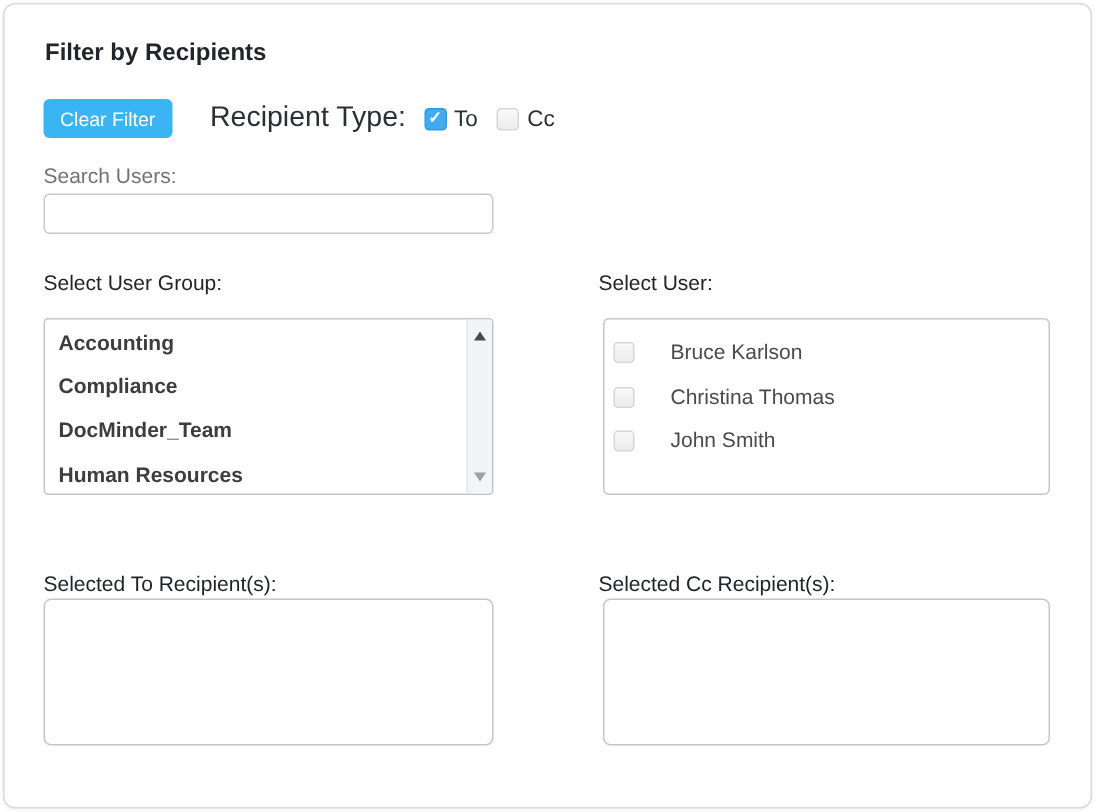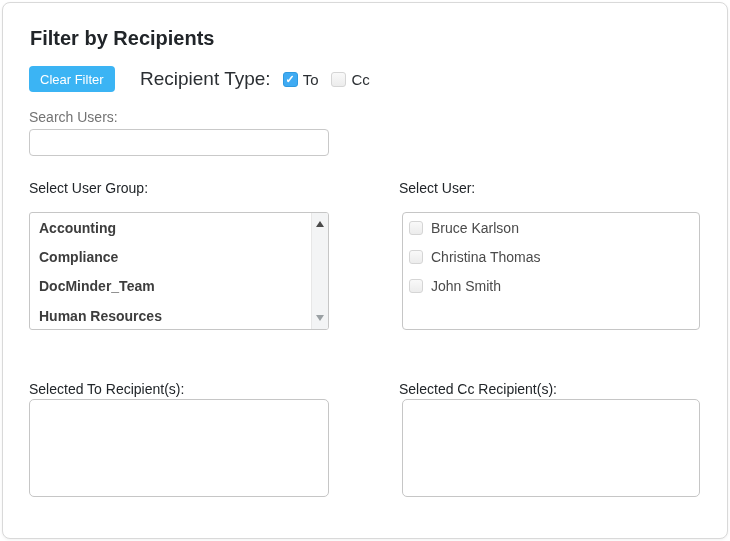--- a/index.html
+++ b/index.html
@@ -7,21 +7,21 @@
   body { position:relative; font-family:"Liberation Sans", sans-serif; color:#212529; }
 
   .panel {
     position:absolute; left:2px; top:2px; right:2px; bottom:2px;
     background:#fff; border:1px solid #d9d9d9; border-radius:8px;
     box-shadow:0 1px 3px rgba(0,0,0,.06);
   }
 
   .abs { position:absolute; }
 
-  .page-title { left:30px; top:27px; font-size:20px; font-weight:bold; color:#212529; }
+  .page-title { left:30px; top:27px; font-size:16px; font-weight:bold; color:#212529; }
 
   .clear-btn {
     left:29px; top:66px; height:26px; padding:0 11px;
     background:#3bb4f4; color:#ffffff; border:none; border-radius:4px;
     font-size:13px; font-family:"Liberation Sans", sans-serif; cursor:pointer;
     display:flex; align-items:center;
   }
 
   .rtype-row { left:140px; top:66px; height:26px; display:flex; align-items:center; }
   .rtype-label { font-size:19px; color:#2b2f33; margin-right:12px; }
@@ -71,21 +71,21 @@
     border-left:4.5px solid transparent; border-right:4.5px solid transparent;
     border-bottom:6px solid #4a4a4a;
   }
   .scroll-down-icon {
     position:absolute; bottom:8px; left:4px; width:0; height:0;
     border-left:4.5px solid transparent; border-right:4.5px solid transparent;
     border-top:6px solid #9aa0a3;
   }
 
   .user-item {
-    height:29.4px; display:flex; align-items:center; padding-left:6px; cursor:pointer;
+    height:29.4px; display:flex; align-items:flex-end; padding-left:6px; cursor:pointer;gap:16px;
   }
   .user-item .checkbox { width:14px; height:14px; border-radius:3px; }
   .user-name { font-size:14px; color:#4a4a4a; margin-left:8px; }
 </style>
 </head>
 <body>
 
 <div class="panel"></div>
 
 <div class="abs page-title">Filter by Recipients</div>

